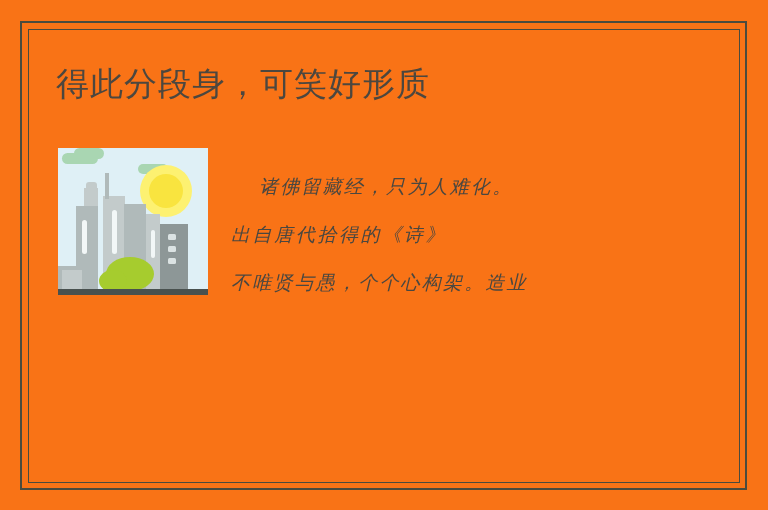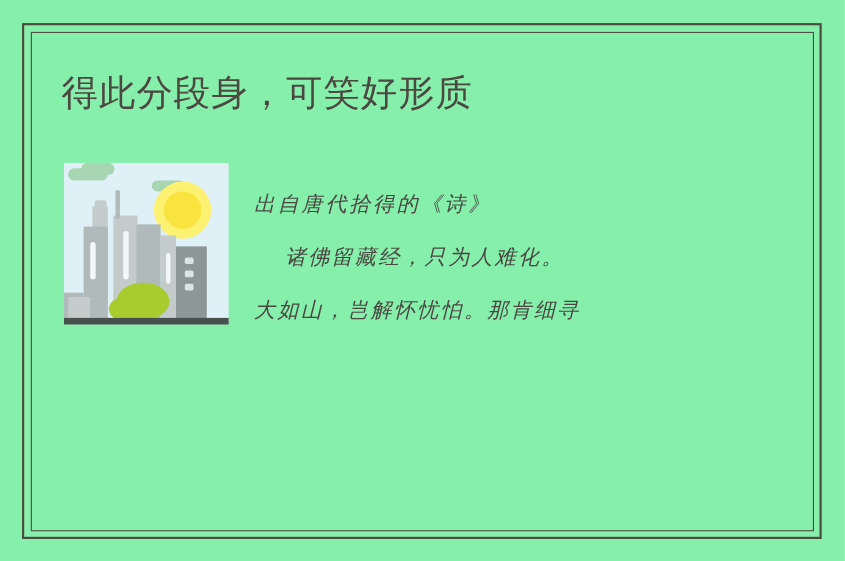--- a/index.html
+++ b/index.html
@@ -11,21 +11,21 @@
     height: 510px;
     background: #fdfdf3;
     font-family: "Liberation Sans", sans-serif;
     overflow: hidden;
   }
 
   .page {
     position: relative;
     width: 768px;
     height: 510px;
-    background: #86efac;
+    background: #f97316;
   }
 
   
   .frame-outer {
     position: absolute;
     left: 20px;
     top: 21px;
     width: 727px;
     height: 469px;
     border: 2px solid #4b4b3e;
@@ -129,18 +129,18 @@
       <g>
         <ellipse cx="72" cy="126" rx="24" ry="17" fill="#a6cc2e"></ellipse>
         <ellipse cx="55" cy="133" rx="14" ry="11" fill="#a6cc2e"></ellipse>
       </g>
 
       <rect x="0" y="141" width="150" height="6" fill="#49514f"></rect>
     </svg>
   </div>
 
   <div class="poem">
+    <div class="poem-line indent">诸佛留藏经，只为人难化。</div>
     <div class="poem-line source">出自唐代拾得的《诗》</div>
-    <div class="poem-line indent">诸佛留藏经，只为人难化。</div>
-    <div class="poem-line">大如山，岂解怀忧怕。那肯细寻</div>
+    <div class="poem-line">不唯贤与愚，个个心构架。造业</div>
   </div>
 
 </div>
 
 </body></html>

